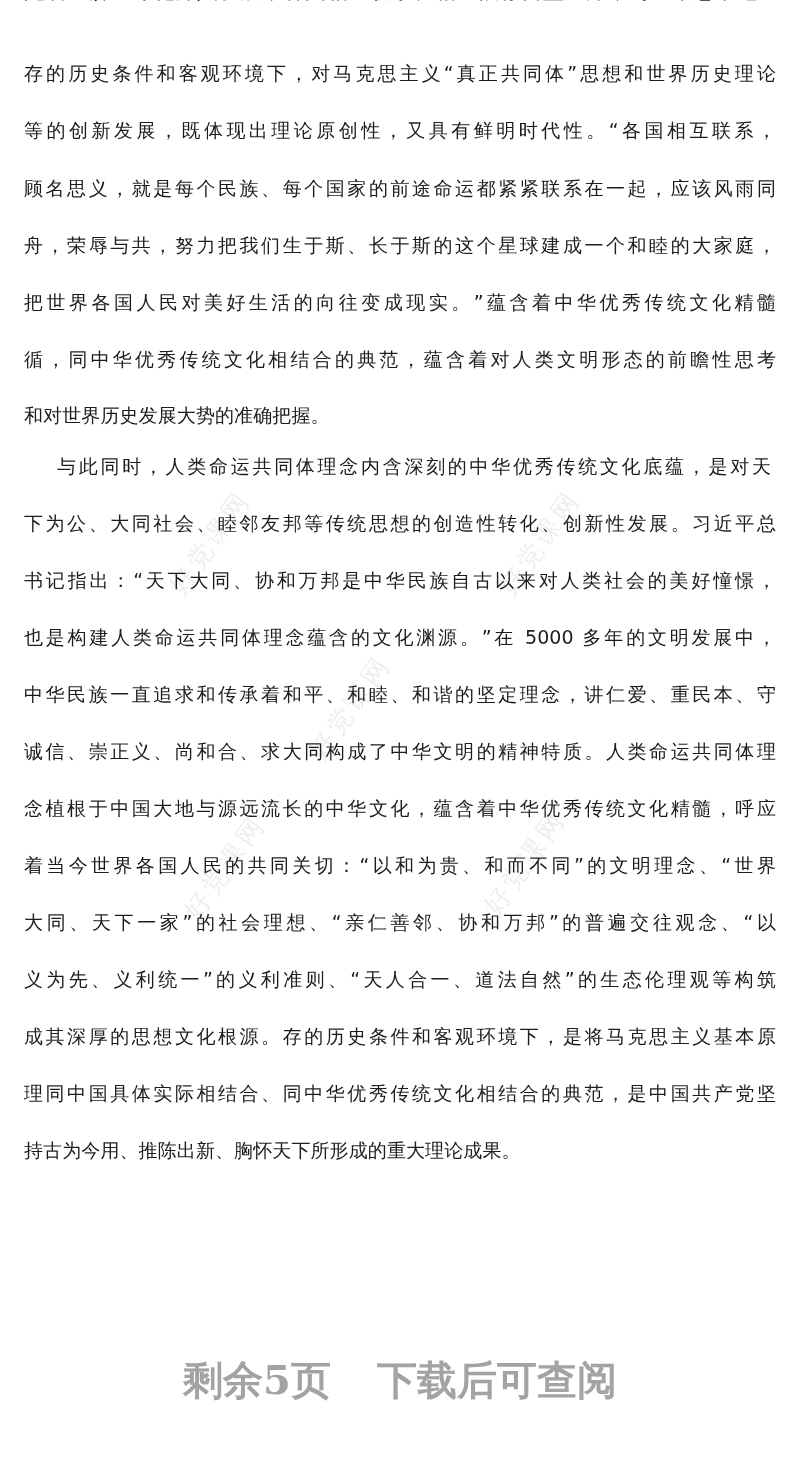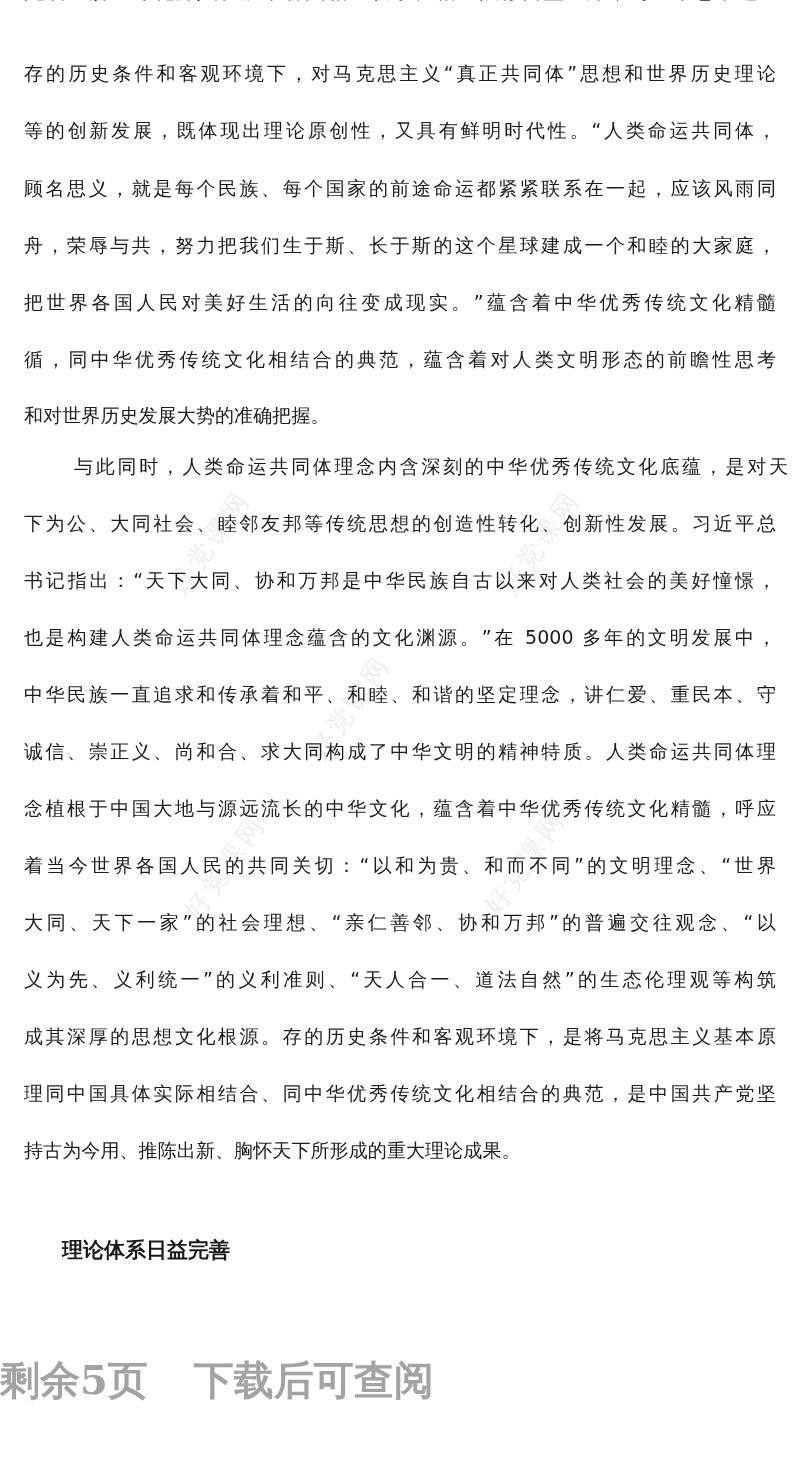--- a/index.html
+++ b/index.html
@@ -32,21 +32,21 @@
     white-space: nowrap;
     letter-spacing: 0.1px;
     text-align: justify;
     text-align-last: justify;
     overflow: visible;
   }
   .line.last {
     text-align-last: left;
   }
   .line.indent {
-    left: 74px;
+    left: 57px;
     width: 714px;
   }
   .cut-line {
     position: absolute;
     left: 24px;
     top: -24px;
     width: 752px;
     height: 30px;
     overflow: hidden;
   }
@@ -64,21 +64,21 @@
     font-size: 21px;
     font-weight: bold;
     line-height: 30px;
     color: #1a1a1a;
   }
   .more-banner {
     position: absolute;
     left: 0;
     top: 1352px;
     width: 800px;
-    text-align: left;
+    text-align: center;
     font-family: "DejaVu Serif", "Liberation Serif", serif;
     font-weight: bold;
     font-size: 40px;
     line-height: 56px;
     color: #a3a3a3;
     cursor: pointer;
   }
   .more-banner .gap {
     display: inline-block;
     width: 46px;
@@ -98,21 +98,21 @@
 <body>
 
 <div class="page">
 
   <div class="cut-line">
     <span>随着经济全球化深入发展，各国相互联系、相互依存日益加深，习近平总书记在人类社会共</span>
   </div>
 
   <div>
     <div class="line" style="top:58px">存的历史条件和客观环境下，对马克思主义“真正共同体”思想和世界历史理论</div>
-    <div class="line" style="top:115px">等的创新发展，既体现出理论原创性，又具有鲜明时代性。“人类命运共同体，</div>
+    <div class="line" style="top:115px">等的创新发展，既体现出理论原创性，又具有鲜明时代性。“各国相互联系，</div>
     <div class="line" style="top:173px">顾名思义，就是每个民族、每个国家的前途命运都紧紧联系在一起，应该风雨同</div>
     <div class="line" style="top:230px">舟，荣辱与共，努力把我们生于斯、长于斯的这个星球建成一个和睦的大家庭，</div>
     <div class="line" style="top:287px">把世界各国人民对美好生活的向往变成现实。”蕴含着中华优秀传统文化精髓</div>
     <div class="line" style="top:344px">循，同中华优秀传统文化相结合的典范，蕴含着对人类文明形态的前瞻性思考</div>
     <div class="line last" style="top:400px">和对世界历史发展大势的准确把握。</div>
   </div>
 
   <div>
     <div class="line indent" style="top:451px">与此同时，人类命运共同体理念内含深刻的中华优秀传统文化底蕴，是对天</div>
     <div class="line" style="top:508px">下为公、大同社会、睦邻友邦等传统思想的创造性转化、创新性发展。习近平总</div>
@@ -122,21 +122,20 @@
     <div class="line" style="top:736px">诚信、崇正义、尚和合、求大同构成了中华文明的精神特质。人类命运共同体理</div>
     <div class="line" style="top:793px">念植根于中国大地与源远流长的中华文化，蕴含着中华优秀传统文化精髓，呼应</div>
     <div class="line" style="top:850px">着当今世界各国人民的共同关切：“以和为贵、和而不同”的文明理念、“世界</div>
     <div class="line" style="top:907px">大同、天下一家”的社会理想、“亲仁善邻、协和万邦”的普遍交往观念、“以</div>
     <div class="line" style="top:964px">义为先、义利统一”的义利准则、“天人合一、道法自然”的生态伦理观等构筑</div>
     <div class="line" style="top:1021px">成其深厚的思想文化根源。存的历史条件和客观环境下，是将马克思主义基本原</div>
     <div class="line" style="top:1078px">理同中国具体实际相结合、同中华优秀传统文化相结合的典范，是中国共产党坚</div>
     <div class="line last" style="top:1135px">持古为今用、推陈出新、胸怀天下所形成的重大理论成果。</div>
   </div>
 
-  <div class="heading">理论体系日益完善</div>
 
   <div class="more-banner">
     <span>剩余5页</span><span class="gap"></span><span>下载后可查阅</span>
   </div>
 
   <div class="watermark" style="left:150px; top:525px;">好党课网</div>
   <div class="watermark" style="left:480px; top:525px;">好党课网</div>
   <div class="watermark" style="left:290px; top:690px;">好党课网</div>
   <div class="watermark" style="left:165px; top:850px;">好党课网</div>
   <div class="watermark" style="left:465px; top:845px;">好党课网</div>

